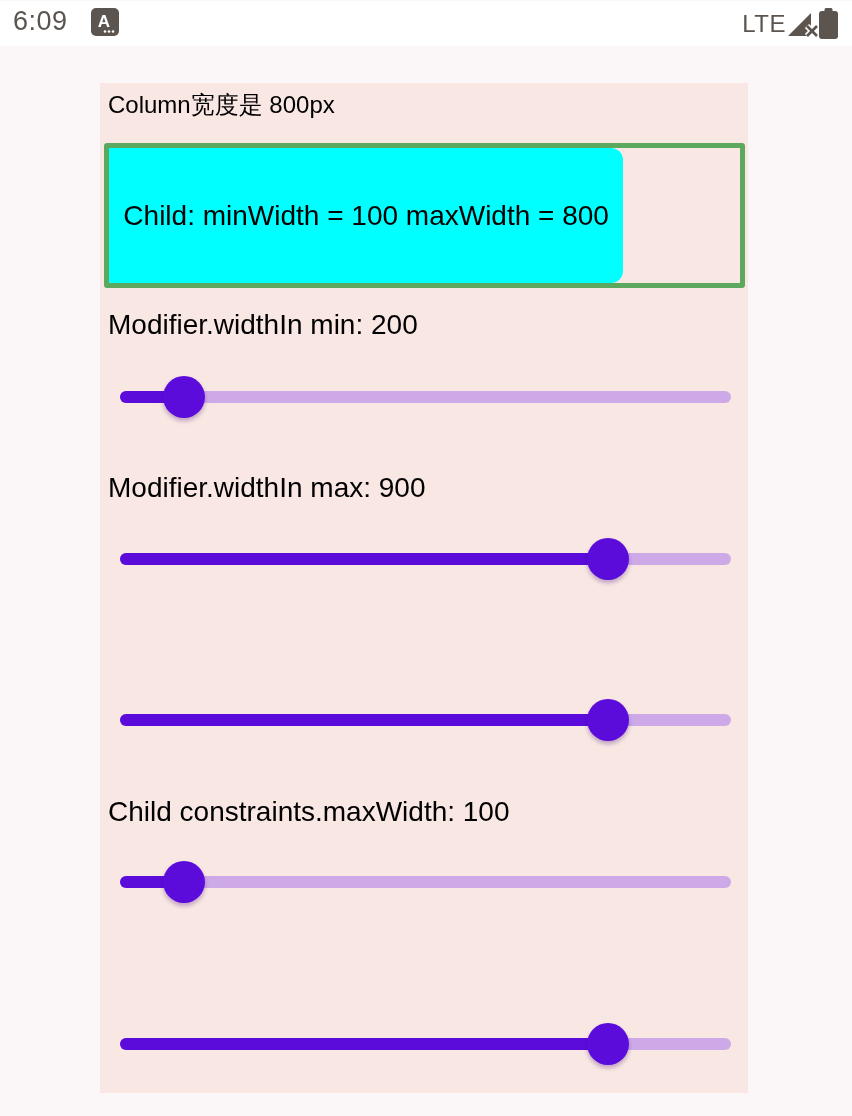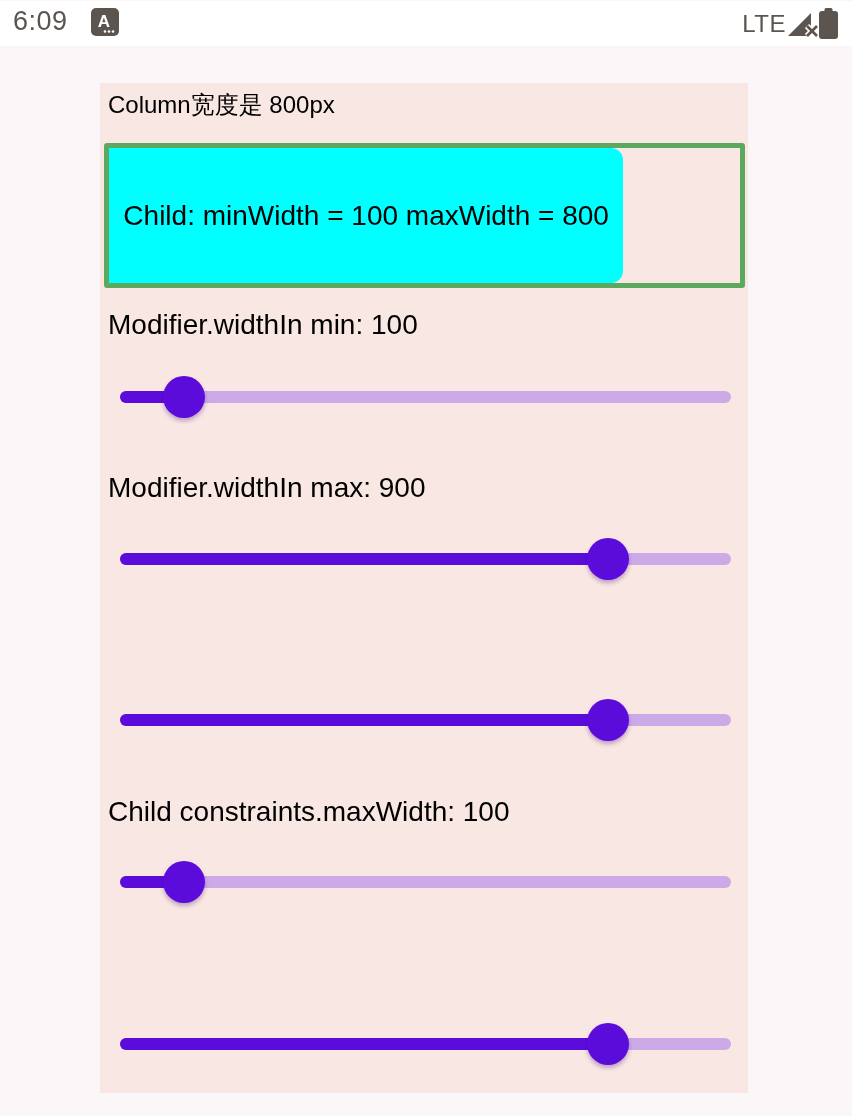--- a/index.html
+++ b/index.html
@@ -126,21 +126,21 @@
 <div class="card">
 
   <div class="card-title">Column宽度是 800px</div>
 
   <div class="constraint-box">
     <div class="child-box">
       <div>Child: minWidth = 100 maxWidth = 800</div>
     </div>
   </div>
 
-  <div class="slider-label l1">Modifier.widthIn min: 100</div>
+  <div class="slider-label l1">Modifier.widthIn min: 200</div>
   <div class="slider s1">
     <div class="track"></div>
     <div class="track-fill" style="width: 10.5%;"></div>
     <div class="thumb" style="left: 10.5%;"></div>
   </div>
 
   <div class="slider-label l2">Modifier.widthIn max: 900</div>
   <div class="slider s2">
     <div class="track"></div>
     <div class="track-fill" style="width: 79.8%;"></div>

